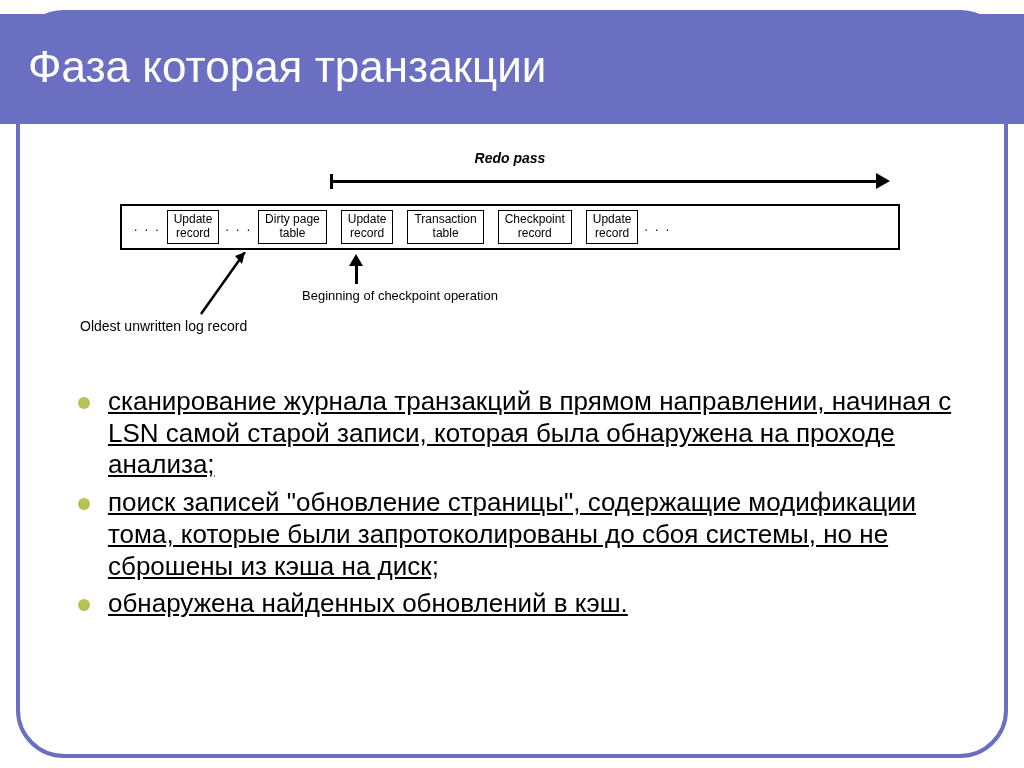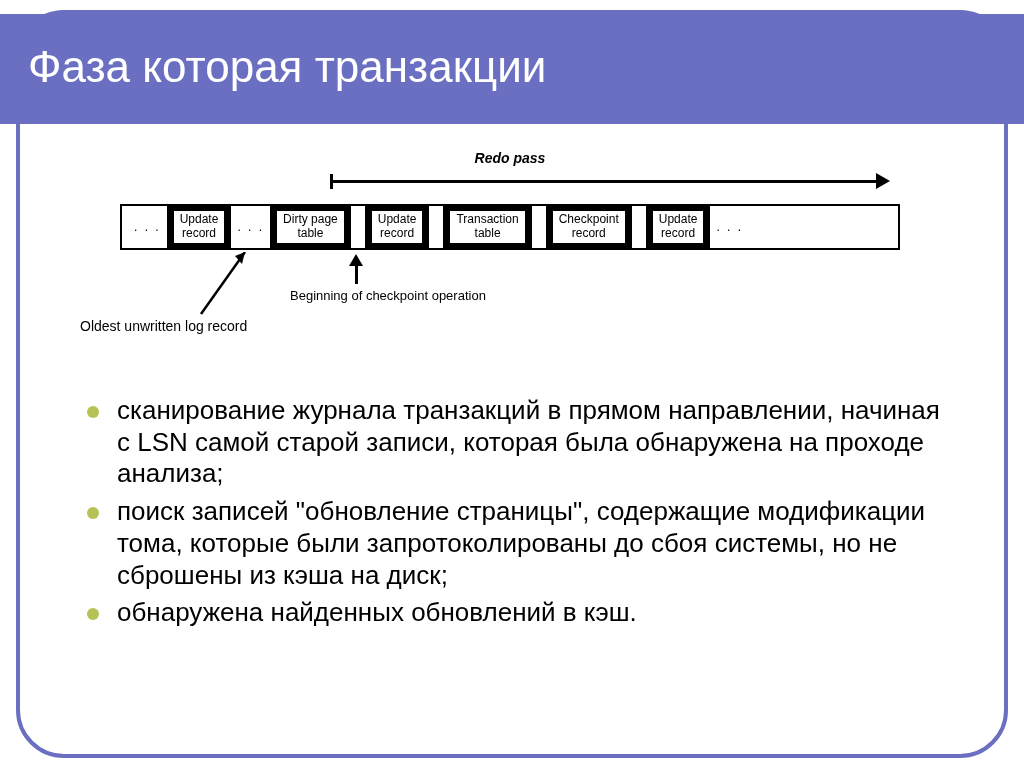--- a/index.html
+++ b/index.html
@@ -103,21 +103,21 @@
     box-sizing: border-box;
     padding: 0 6px;
   }
   .dots {
     font-size: 12px;
     letter-spacing: 2px;
     padding: 0 6px;
     white-space: nowrap;
   }
   .cell {
-    border: 7px solid #000000;
+    border: 1px solid #000000;
     font-size: 12px;
     text-align: center;
     padding: 2px 6px;
     line-height: 1.15;
     white-space: nowrap;
   }
   .cell-gap {
     width: 14px;
   }
   .ann-arrow1 {
@@ -150,34 +150,35 @@
     margin: 0 auto;
   }
   .ann-arrow2-line {
     width: 3px;
     height: 18px;
     background: #000;
     margin: 0 auto;
   }
   .ann-label2 {
     position: absolute;
-    left: 170px;
+    left: 182px;
     top: 138px;
     font-size: 13px;
   }
   .bullets {
     position: absolute;
     left: 70px;
     top: 378px;
     right: 60px;
   }
   .bullets ul {
     list-style: none;
-    margin: 17px;
+    margin: 8px;
     padding: 0;
+    text-decoration: underline;
   }
   .bullets li {
     position: relative;
     font-size: 26px;
     color: #000;
     line-height: 1.22;
     padding-left: 30px;
     margin-bottom: 6px;
   }
   .bullets li::before {

